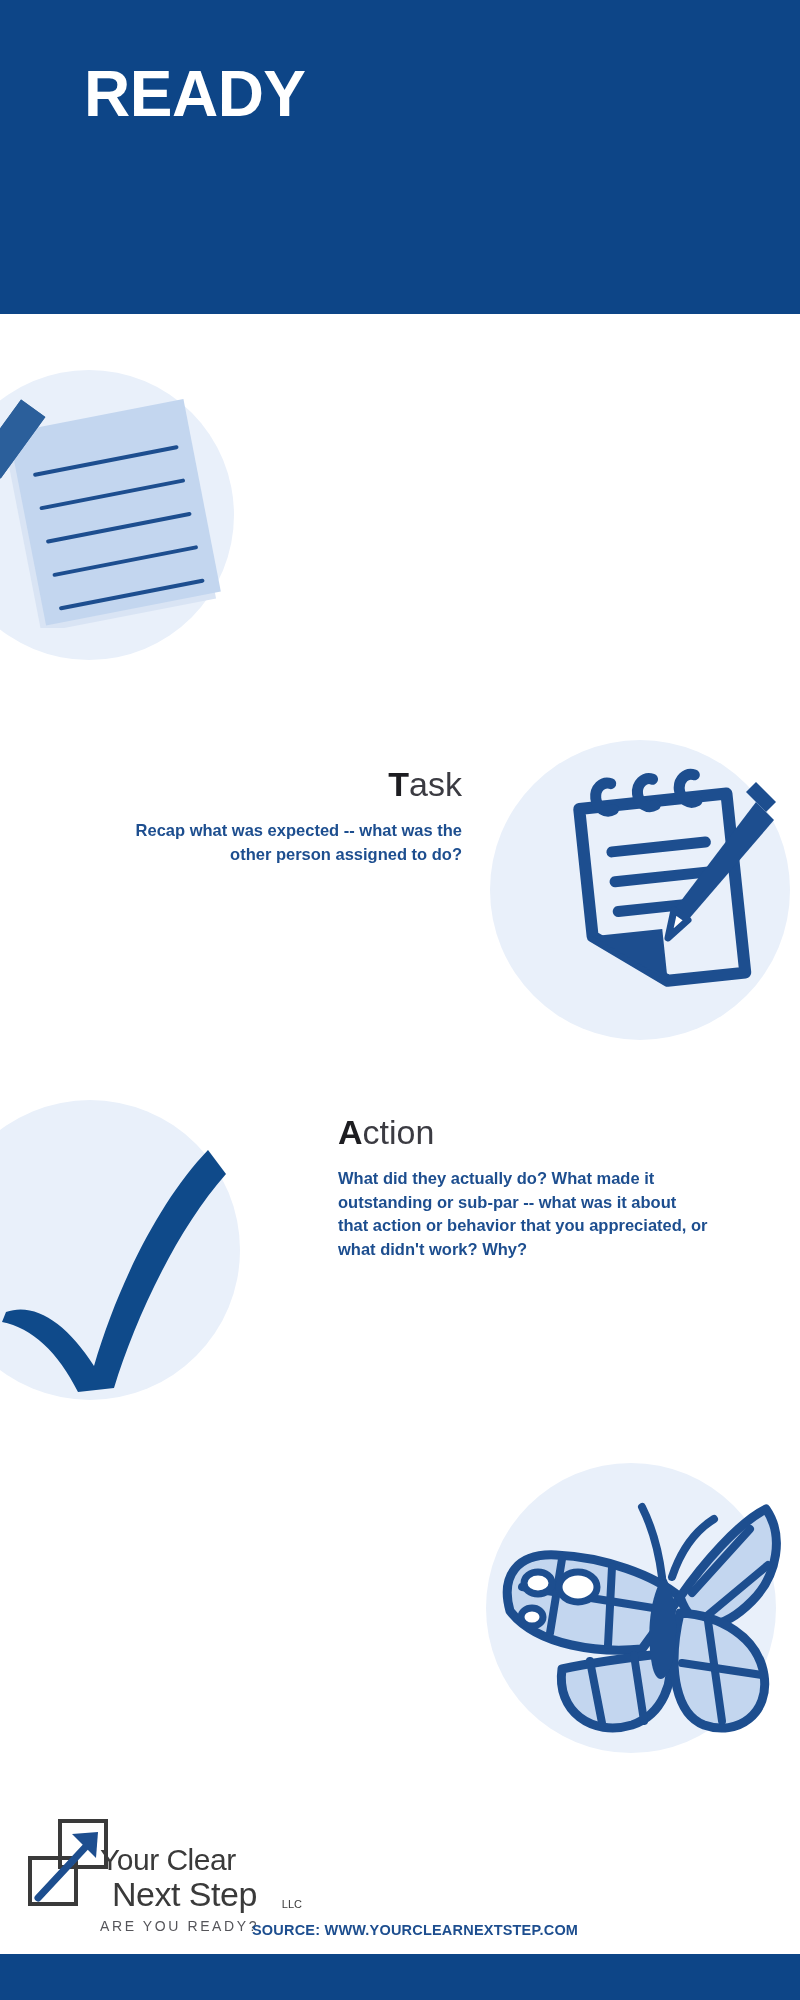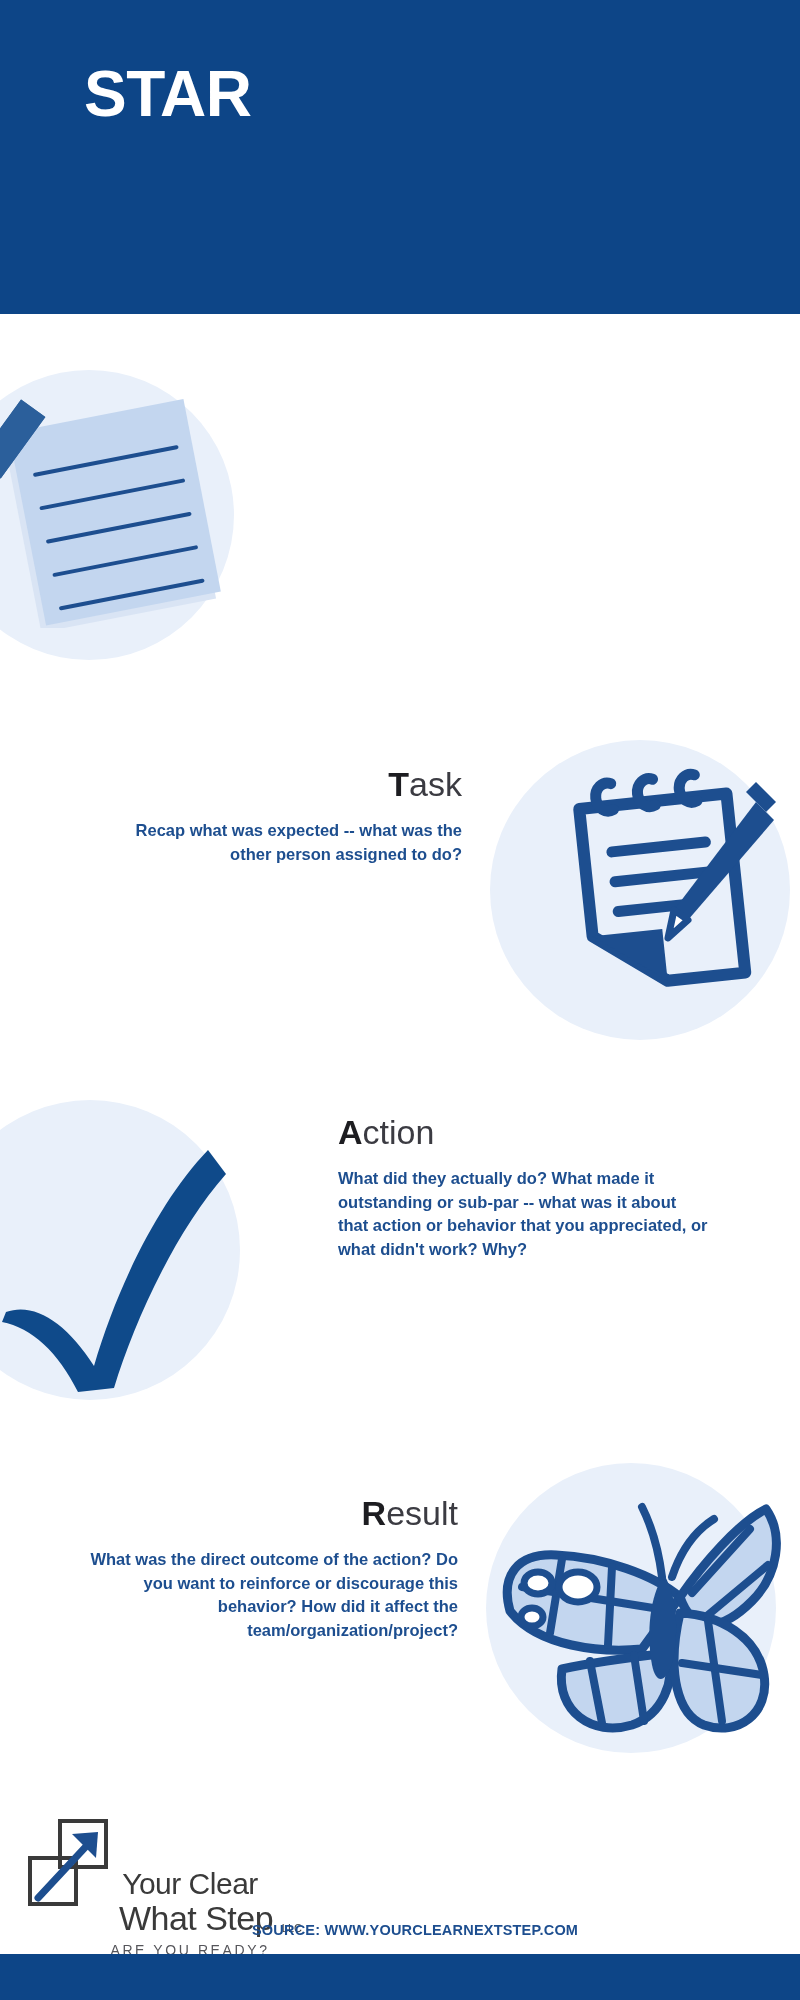--- a/index.html
+++ b/index.html
@@ -108,23 +108,22 @@
   .logo-wrap {
     position: absolute;
     left: 26px;
     bottom: 52px;
     width: 240px;
     height: 130px;
   }
   .logo-text {
     position: absolute;
     left: 74px;
-    top: 51px;
+    top: 27px;
     width: 180px;
-    text-align: center;
   }
   .logo-l1 {
     font-size: 30px;
     color: #3a3a3a;
     font-weight: 400;
     line-height: 1;
     letter-spacing: -0.5px;
   }
   .logo-l2 {
     font-size: 34px;
@@ -162,21 +161,21 @@
     letter-spacing: 0.2px;
   }
 </style>
 </head>
 <body>
 
 <div class="page">
 
   <div class="header">
     <h1 class="header-title">
-      <span>STAR</span>
+      <span>READY</span>
     </h1>
   </div>
 
   <div class="section" style="top:314px;height:276px;">
 
     <div class="icon-circle" style="left:-56px; top:56px; width:290px; height:290px;"></div>
 
     <svg class="icon-svg" style="left:-10px; top:54px;" width="250" height="260" viewBox="0 0 250 260">
       <g transform="rotate(-11 125 135)">
         <rect x="28" y="52" width="178" height="196" fill="#d9e4f4"></rect>
@@ -287,41 +286,35 @@
       </g>
 
       <path d="M198 150 C210 168 214 206 206 238 C200 258 190 260 186 240 C180 208 184 170 198 150 Z" fill="#1d4e8f"></path>
 
       <g stroke="#1d4e8f" stroke-width="8" stroke-linecap="round" fill="none">
         <path d="M196 152 C192 120 184 98 176 82"></path>
         <path d="M206 152 C216 122 232 104 248 94"></path>
       </g>
     </svg>
 
-    <div class="sec-text right-align" style="left:88px; top:60px;">
-      <div class="sec-heading">
-        <span class="cap">R</span><span>esult</span>
-      </div>
-      <p class="sec-body">What was the direct outcome of the action? Do you want to reinforce or discourage this behavior? How did it affect the team/organization/project?</p>
-    </div>
   </div>
 
   <div class="footer">
 
     <div class="logo-wrap">
       <svg width="90" height="92" viewBox="0 0 90 92" style="position:absolute;left:0;top:0;">
         <rect x="34" y="3" width="46" height="46" fill="none" stroke="#3a3a3a" stroke-width="4"></rect>
         <rect x="4" y="40" width="46" height="46" fill="none" stroke="#3a3a3a" stroke-width="4"></rect>
         <path d="M12 80 L66 22" stroke="#1d4e8f" stroke-width="7" stroke-linecap="round" fill="none"></path>
         <path d="M46 16 L72 14 L70 40 L62 32 L54 24 Z" fill="#1d4e8f"></path>
       </svg>
       <div class="logo-text">
         <div class="logo-l1">Your Clear</div>
         <div class="logo-l2">
-          <span>What Step</span><span class="logo-llc">LLC</span>
+          <span>Next Step</span><span class="logo-llc">LLC</span>
         </div>
         <div class="logo-tag">ARE YOU READY?</div>
       </div>
     </div>
 
     <div class="source-line">SOURCE: WWW.YOURCLEARNEXTSTEP.COM</div>
 
     <div class="footer-bar"></div>
   </div>
 

